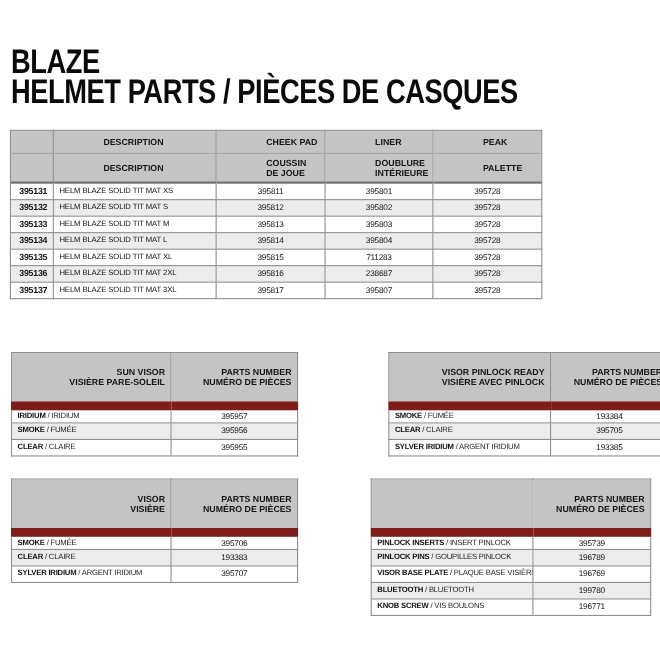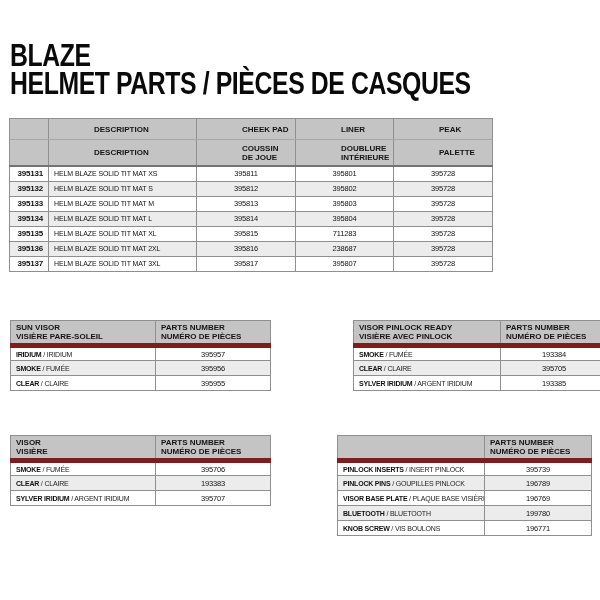--- a/index.html
+++ b/index.html
@@ -31,21 +31,21 @@
   tr.h2 th { height:25px; border-bottom:2px solid #737373; }
   tbody tr { height:15px; }
   tbody tr:nth-child(even) td { background:#ececec; }
   tbody td { background:#ffffff; }
   td.code { font-weight:bold; font-size:8px; text-align:right; letter-spacing:-0.2px; }
   td.desc { font-size:7px; letter-spacing:-0.1px; white-space:nowrap; }
   td.num  { font-size:7.5px; text-align:center; letter-spacing:-0.2px;margin-top:39px; }
 
   .main { left:9px; top:118px; width:483px; }
 
-  .small thead th { padding:2px 5px; border-bottom:5px solid #7f1d1d; }
+  .small thead th { padding:13px 5px; border-bottom:8px solid #7f1d1d;text-align:right; }
   .small thead .hl { display:block; font-size:8px; line-height:9px; font-weight:bold; }
   .small td.label { font-size:7px; white-space:nowrap; letter-spacing:-0.2px; }
   .small td.label .en { font-weight:bold; }
   .small td.label .fr { font-weight:normal; color:#1c1c1c; }
   .small tbody tr { height:15px; }
 
   .t-sunvisor { left:10px;  top:320px; width:260px; }
   .t-pinlockready { left:353px; top:320px; width:254px; }
   .t-visor { left:10px;  top:435px; width:260px; }
   .t-misc  { left:337px; top:435px; width:254px; }

